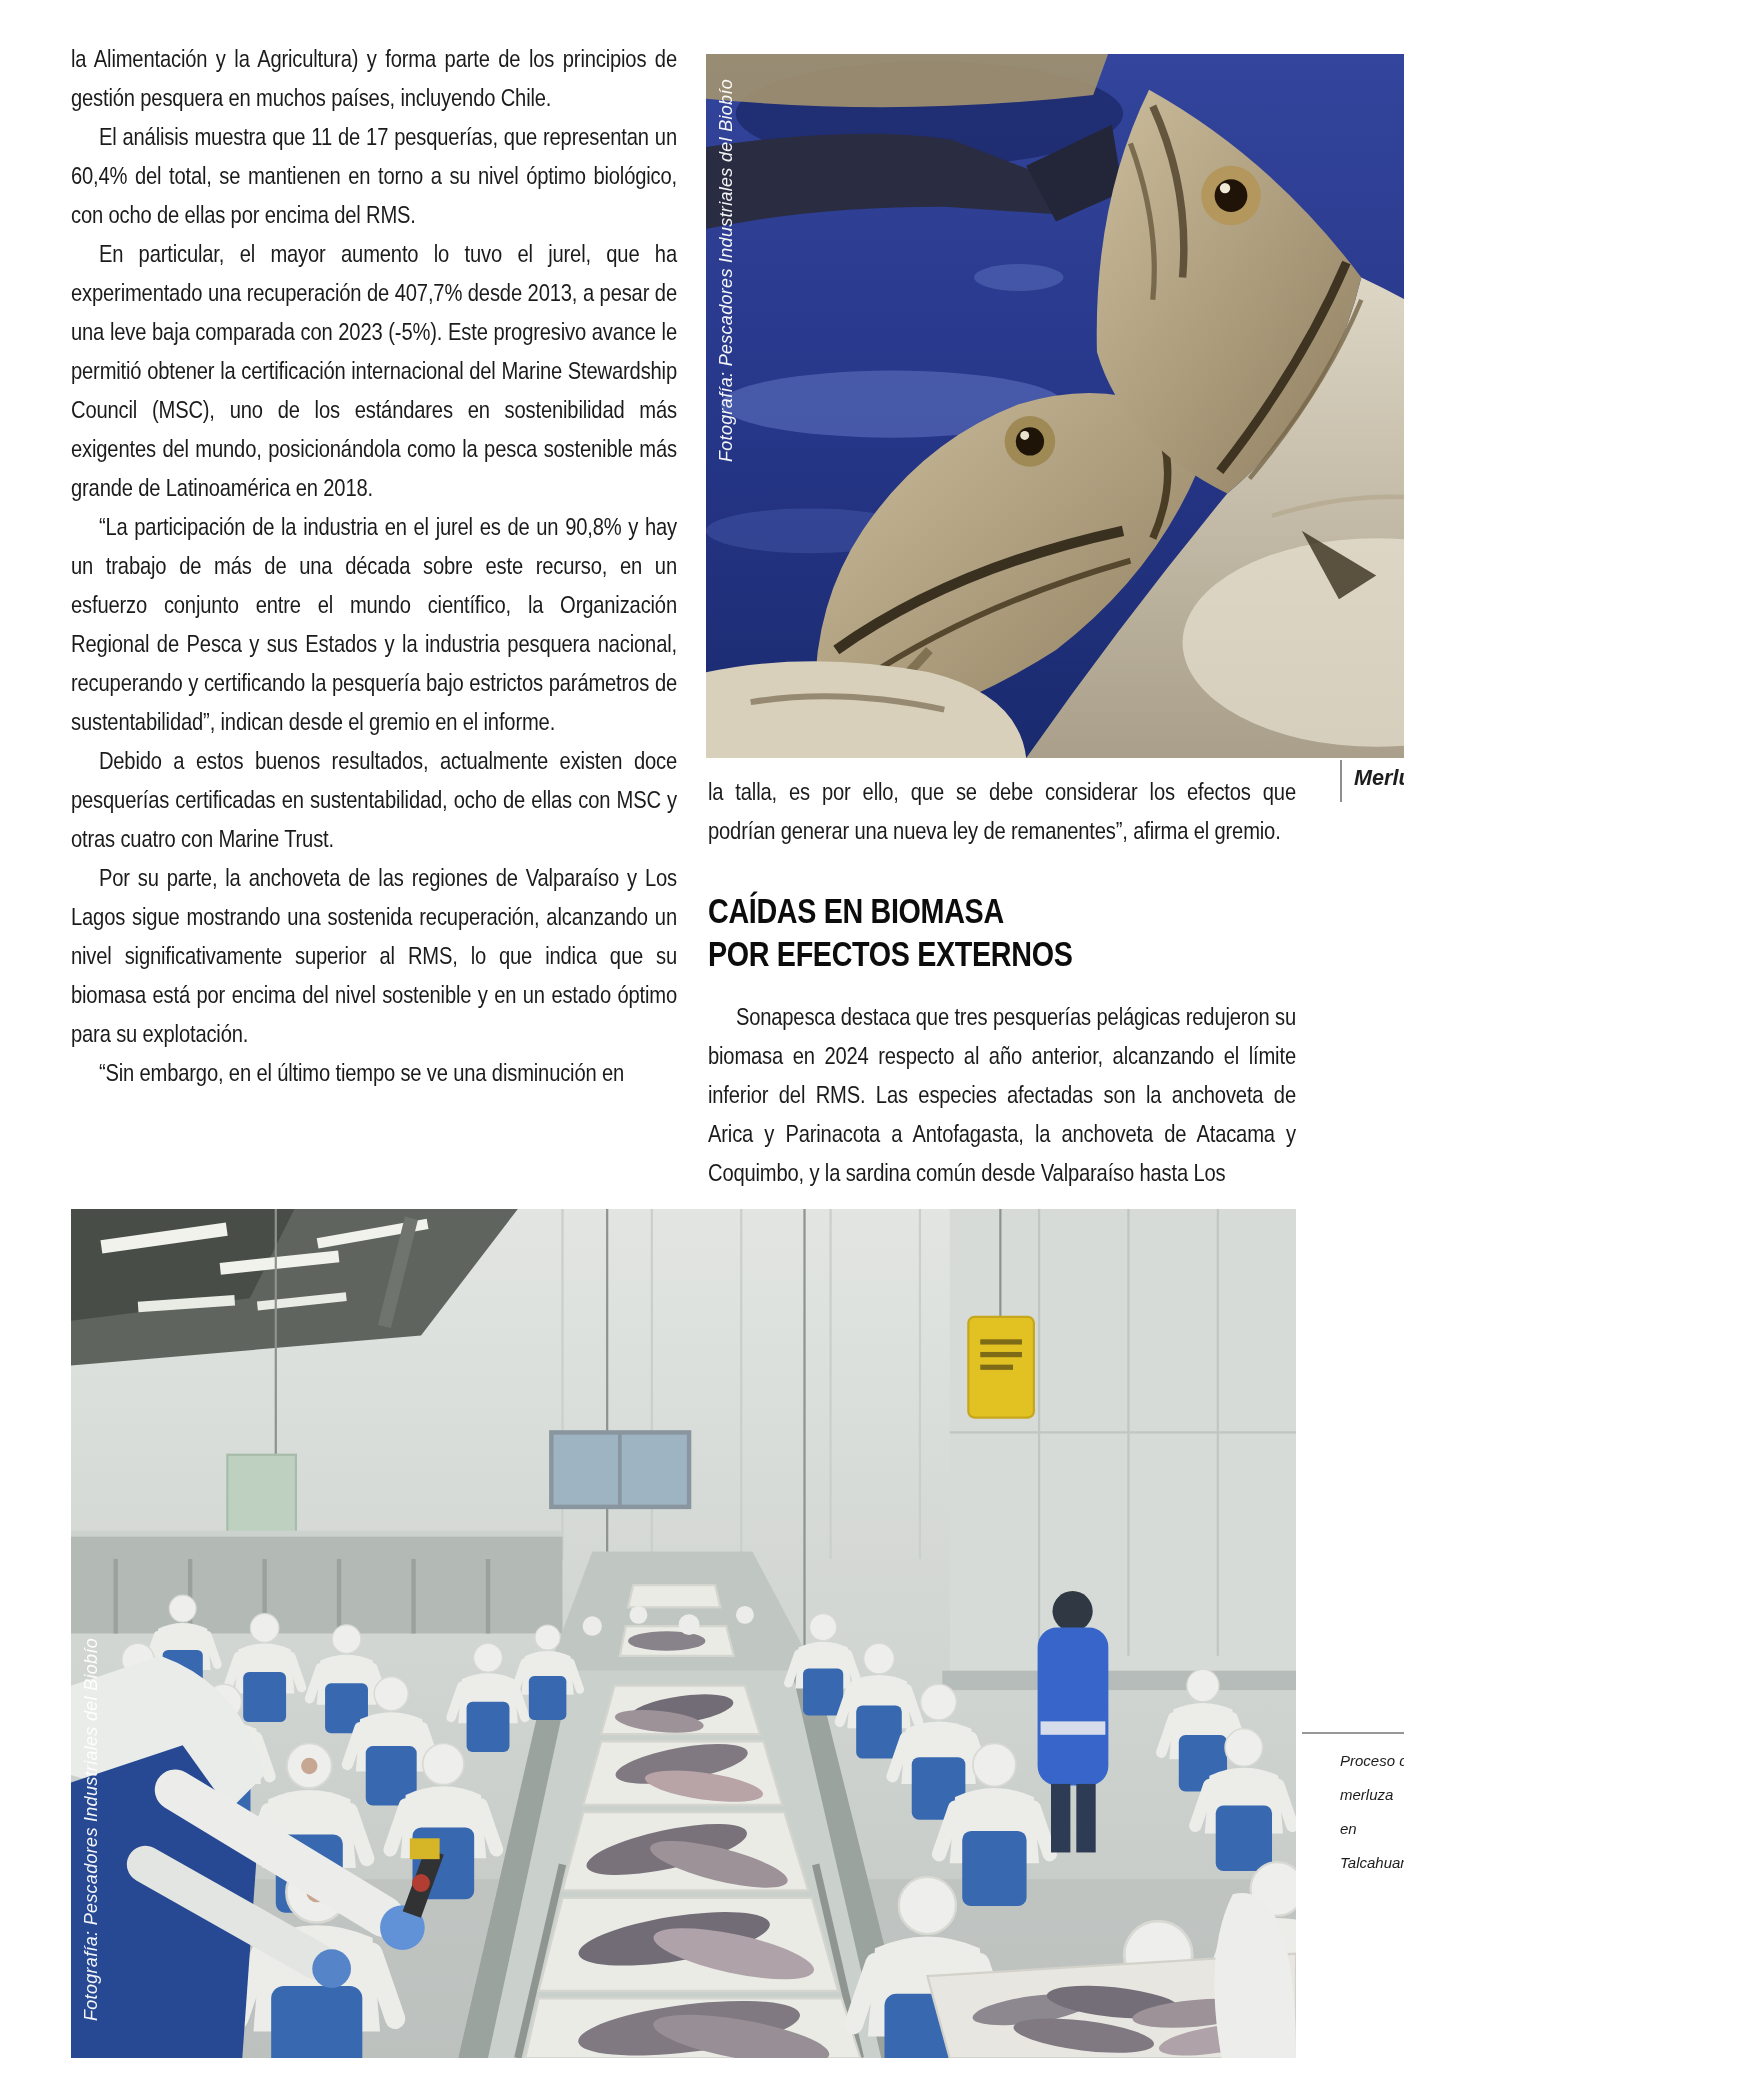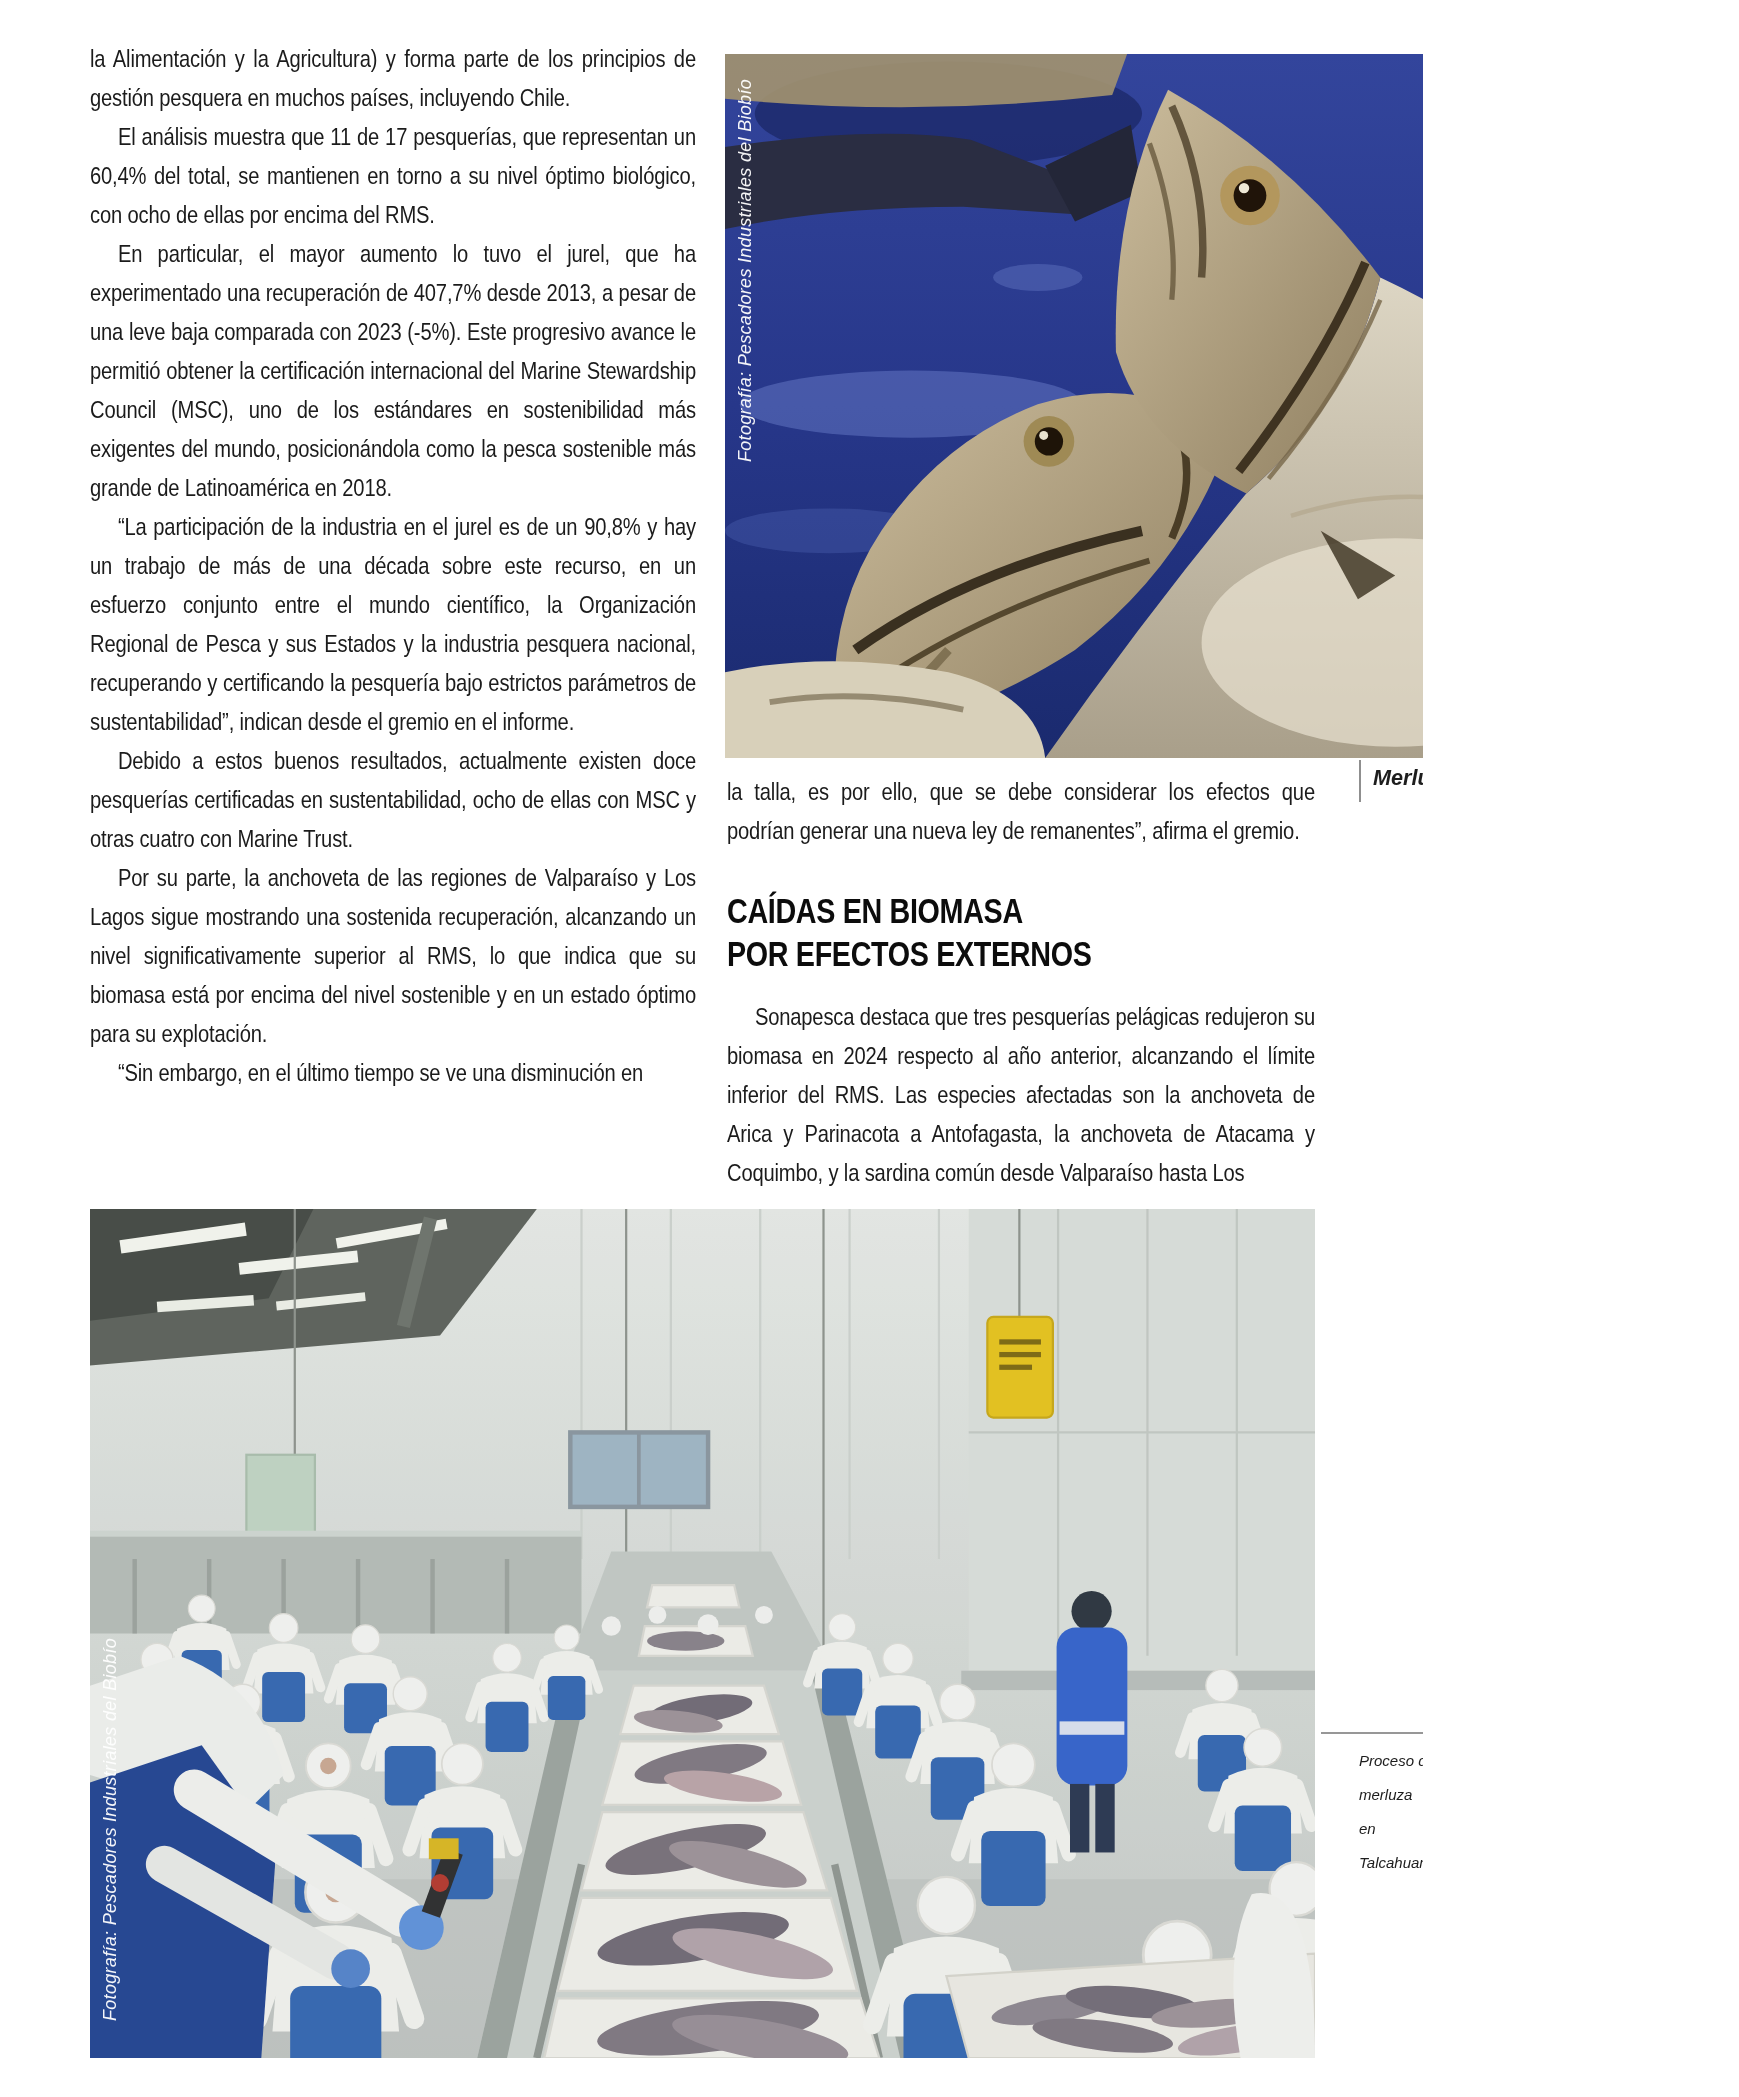--- a/index.html
+++ b/index.html
@@ -2,21 +2,21 @@
 <html lang="es" style="font-size:12px"><head>
 <meta charset="utf-8">
 <style>
   html,body{margin:0;padding:0;}
   body{
     width:1740px;height:2097px;background:#ffffff;
     font-family:"Liberation Sans","DejaVu Sans",sans-serif;
     color:#161616;
     -webkit-font-smoothing:antialiased;
   }
-  .page{position:relative;width:1404px;height:2097px;overflow:hidden;background:#fff;margin-left:19px;}
+  .page{position:relative;width:1404px;height:2097px;overflow:hidden;background:#fff;}
 
   
   .cond{transform:scaleX(0.82);transform-origin:left top;}
 
   .body-text{
     font-size:24.6px;line-height:39px;text-align:justify;
     letter-spacing:-0.2px;hyphens:auto;color:#1b1b1b;
   }
   .body-text p{margin:0;text-indent:34px;}
   .body-text p.first{text-indent:0;}

